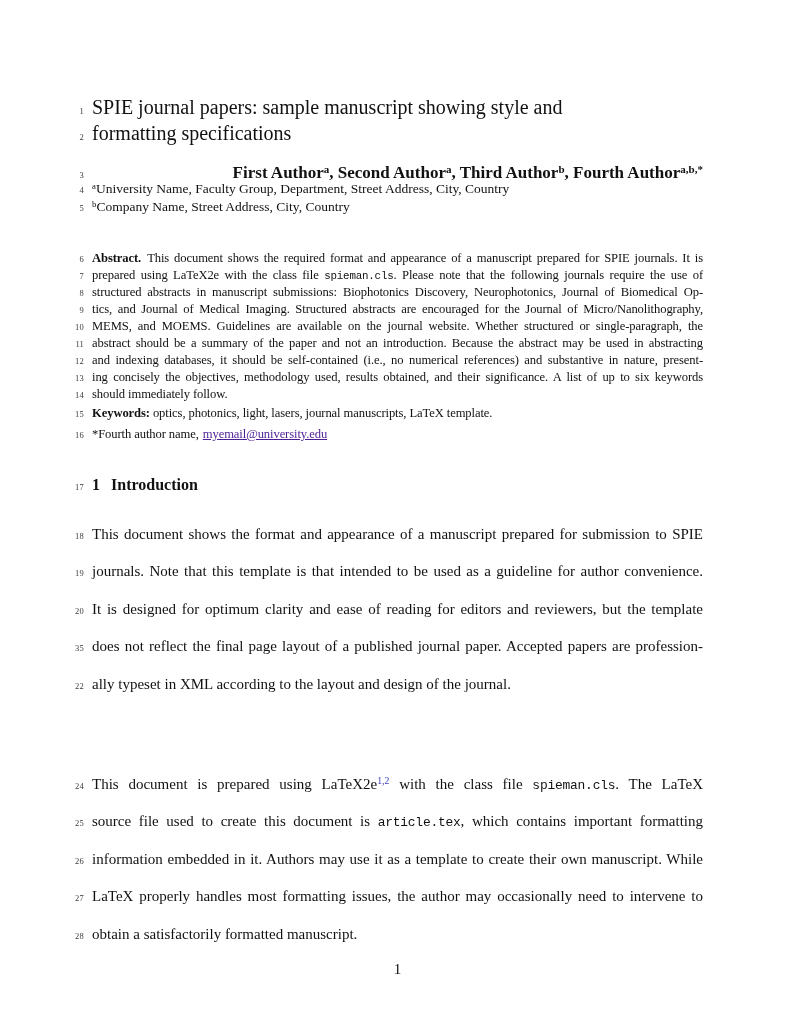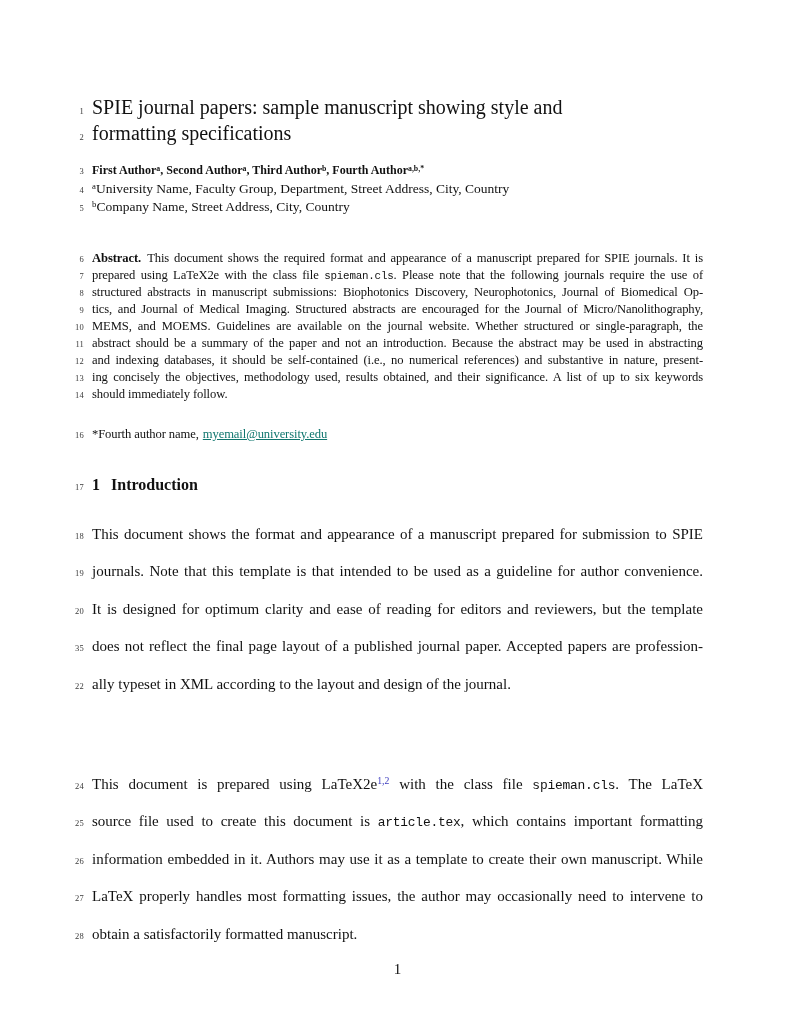--- a/index.html
+++ b/index.html
@@ -11,36 +11,36 @@
   .sheet{position:absolute;left:60px;top:0;width:680px;height:1028px;}
   .line{position:absolute;left:0;display:flex;align-items:baseline;}
   .lnum{
     flex:none;width:24px;text-align:right;
     font-size:8.5px;color:#3a3a3a;letter-spacing:0.2px;
   }
   .ltext{flex:none;margin-left:8px;width:611px;text-align:left;}
   .just{text-align:justify;text-align-last:justify;text-justify:inter-word;}
   
   .title .ltext{font-size:20px;line-height:26px;font-weight:normal;}
-  .authors .ltext{font-size:12px;font-weight:bold;}
+  .authors .ltext{font-size:17px;font-weight:bold;text-align:right;}
   .affil .ltext{font-size:13.5px;}
   .abs .ltext{font-size:12.6px;line-height:16px;letter-spacing:-0.1px;}
   .body .ltext{font-size:15px;line-height:20px;}
   .sec .ltext{font-size:16px;font-weight:bold;}
   .subsec .ltext{font-size:15.5px;font-style:italic;}
   .pageno .ltext{font-size:15px;text-align:center;}
   
   .bf{font-weight:bold;}
   .it{}
   .tt{font-family:"Liberation Mono",monospace;font-size:0.86em;letter-spacing:-0.2px;}
   .sup{font-size:0.65em;position:relative;top:-0.45em;}
   .cite{font-size:0.65em;position:relative;top:-0.5em;color:#3b3bbe;}
   .abslabel{margin-right:6px;}
   .hgap{margin-right:11px;}
-  .email{color:#0f766e;text-decoration:underline;margin-left:4px;cursor:pointer;}
+  .email{color:#4c1d95;text-decoration:underline;margin-left:4px;cursor:pointer;}
 </style>
 </head>
 <body>
 
 <div class="sheet">
 
   <div class="line title" style="top:94px">
     <span class="lnum">1</span>
     <span class="ltext">SPIE journal papers: sample manuscript showing style and</span>
   </div>
@@ -93,20 +93,24 @@
   </div>
   <div class="line abs" style="top:369px">
     <span class="lnum">13</span>
     <span class="ltext just">ing concisely the objectives, methodology used, results obtained, and their significance. A list of up to six keywords</span>
   </div>
   <div class="line abs" style="top:386px">
     <span class="lnum">14</span>
     <span class="ltext">should immediately follow.</span>
   </div>
 
+  <div class="line abs" style="top:405px">
+    <span class="lnum">15</span>
+    <span class="ltext"><span class="bf">Keywords:</span><span> optics, photonics, light, lasers, journal manuscripts, LaTeX template.</span></span>
+  </div>
 
   <div class="line abs" style="top:426px">
     <span class="lnum">16</span>
     <span class="ltext"><span>*Fourth author name,</span><a class="email">myemail@university.edu</a></span>
   </div>
 
   <div class="line sec" style="top:476px">
     <span class="lnum">17</span>
     <span class="ltext"><span class="hgap">1</span><span>Introduction</span></span>
   </div>

